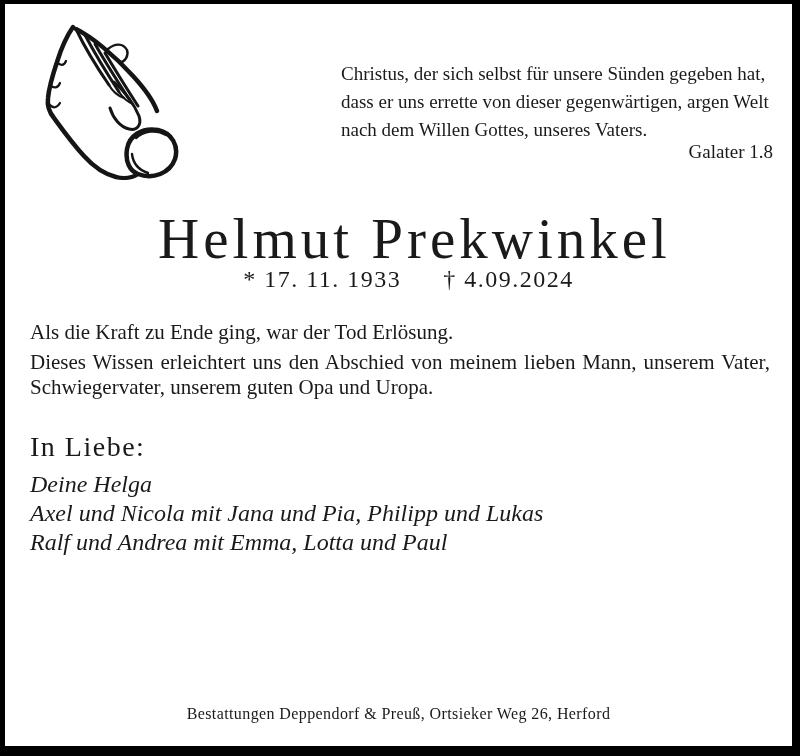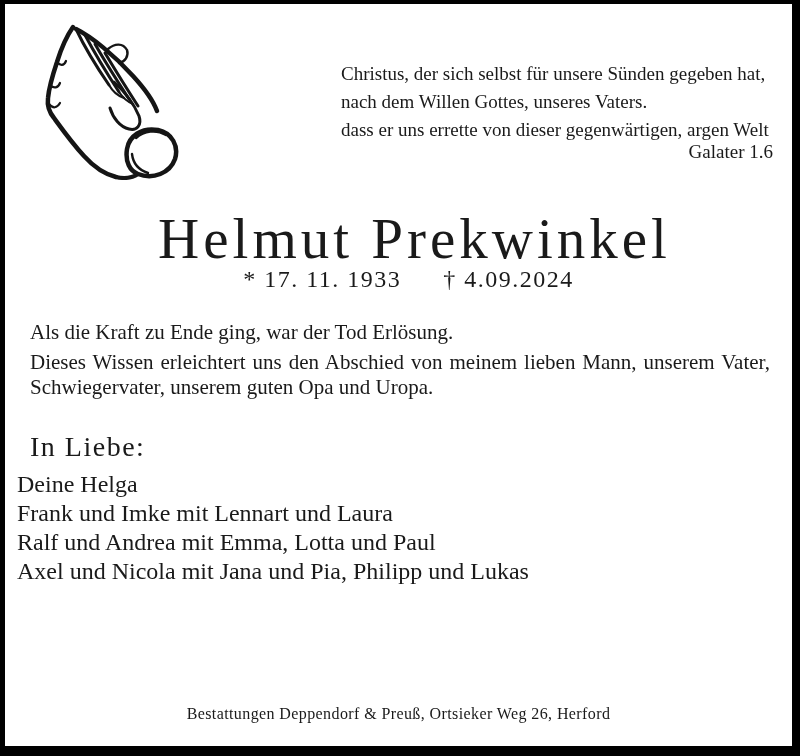--- a/index.html
+++ b/index.html
@@ -89,25 +89,26 @@
     position: absolute;
     left: 25px;
     top: 430px;
     font-size: 28px;
     line-height: 25px;
     letter-spacing: 1.5px;
   }
 
   .names {
     position: absolute;
-    left: 12px;
+    left: 25px;
     top: 466px;
     width: 740px;
     font-size: 24px;
     line-height: 29px;
+    font-style: italic;
   }
 
   .funeral { top: 624px; }
 
   .footerline {
     position: absolute;
     left: 0;
     top: 700px;
     width: 100%;
     font-size: 16px;
@@ -148,45 +149,44 @@
       <path stroke-width="4" d="M95,158 C103,160 111,159 117,155"></path>
 
       <path stroke-width="4.5" fill="#ffffff" d="M117,155 C132,161 149,154 154,140 C158,127 151,114 137,111 C121,108 108,117 106,130 C104,143 109,152 117,155 Z"></path>
       <path stroke-width="2.4" d="M115,119 C123,112 135,110 145,116"></path>
       <path stroke-width="2.4" d="M111,135 C112,144 118,151 127,154"></path>
     </g>
   </svg>
 
   <div class="quote">
     <div class="qline">Christus, der sich selbst für unsere Sünden gegeben hat,</div>
+    <div class="qline">dass er uns errette von dieser gegenwärtigen, argen Welt</div>
     <div class="qline">nach dem Willen Gottes, unseres Vaters.</div>
-    <div class="qline">dass er uns errette von dieser gegenwärtigen, argen Welt</div>
-    <div class="qsource">Galater 1.6</div>
+    <div class="qsource">Galater 1.8</div>
   </div>
 
   <h1 class="name">Helmut Prekwinkel</h1>
 
   <div class="dates">
     <span class="birth">* 17. 11. 1933</span><span class="death">† 4.09.2024</span>
   </div>
 
   <div class="para p1">Als die Kraft zu Ende ging, war der Tod Erlösung.</div>
 
   <div class="para p2">
     <div class="jline">Dieses Wissen erleichtert uns den Abschied von meinem lieben Mann, unserem Vater,</div>
     <div>Schwiegervater, unserem guten Opa und Uropa.</div>
   </div>
 
   <div class="inliebe">In Liebe:</div>
 
   <div class="names">
     <div>Deine Helga</div>
-    <div>Frank und Imke mit Lennart und Laura</div>
+    <div>Axel und Nicola mit Jana und Pia, Philipp und Lukas</div>
     <div>Ralf und Andrea mit Emma, Lotta und Paul</div>
-    <div>Axel und Nicola mit Jana und Pia, Philipp und Lukas</div>
   </div>
 
   <div class="funeral">
   </div>
 
   <div class="footerline">Bestattungen Deppendorf &amp; Preuß, Ortsieker Weg 26, Herford</div>
 
 </div>
 
 </body></html>

